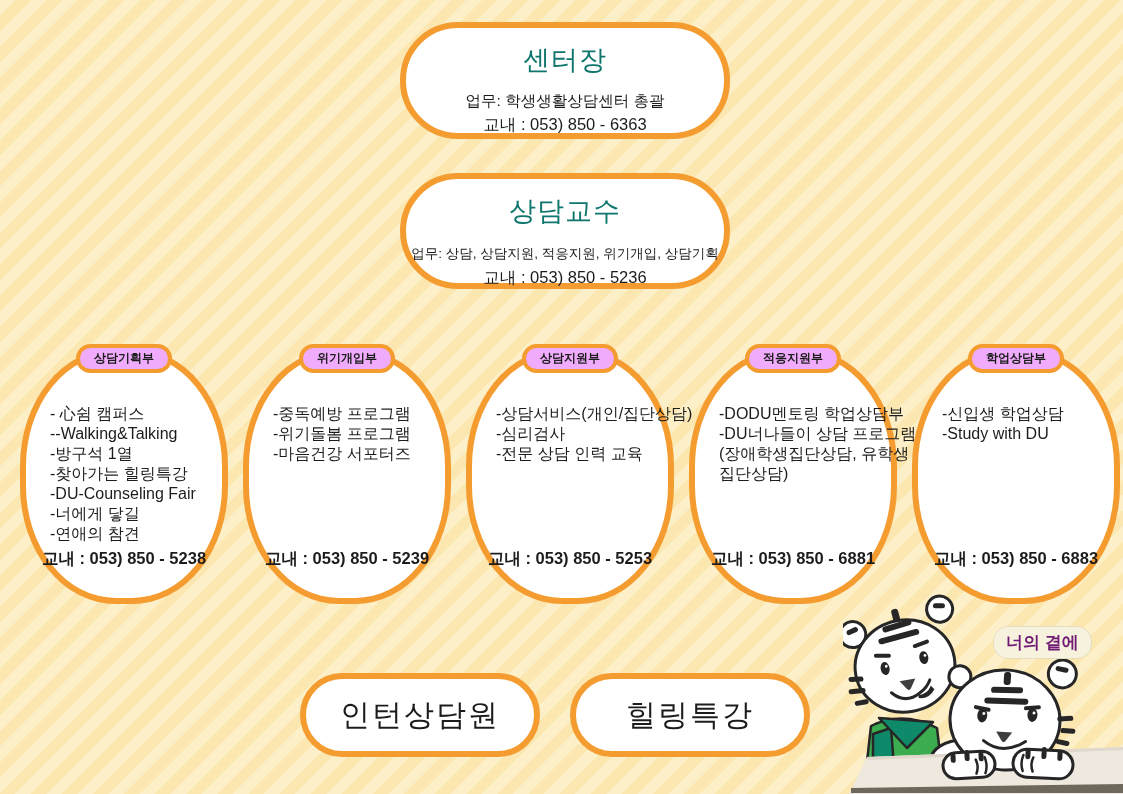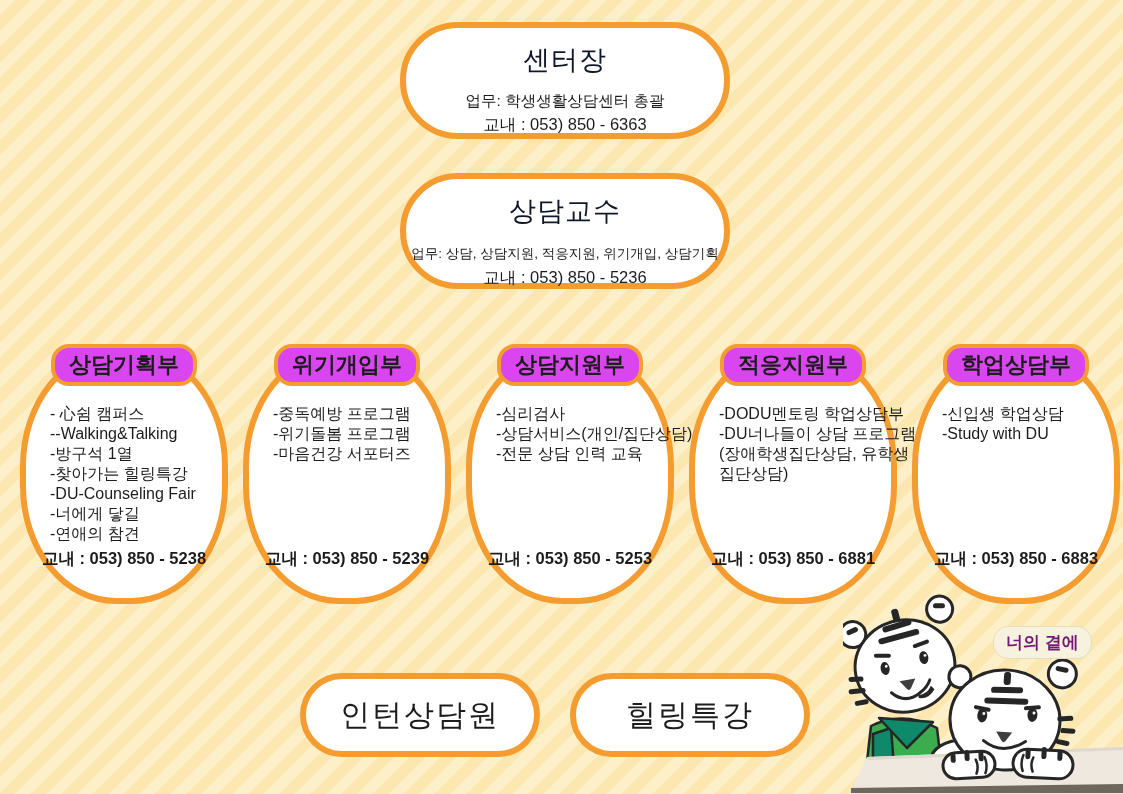--- a/index.html
+++ b/index.html
@@ -16,43 +16,43 @@
   
   .topbox{
     position:absolute;left:400px;width:330px;height:117px;
     background:#fff;border:6px solid #F59C30;border-radius:58px;
     box-sizing:border-box;
   }
   .box-director{top:22px;}
   .box-professor{top:173px;height:116px;}
   .box-title{
     position:absolute;top:14px;left:0;right:0;
-    text-align:center;font-size:27px;letter-spacing:1px;color:#0f172a;
+    text-align:center;font-size:27px;letter-spacing:1px;color:#0f766e;
   }
   .box-duty{
     position:absolute;top:63px;left:0;right:0;
     text-align:center;font-size:15.5px;white-space:nowrap;
   }
   .box-professor .box-duty{font-size:13.5px;top:66px;}
   .box-phone{
     position:absolute;top:86px;left:0;right:0;
     text-align:center;font-size:16.5px;white-space:nowrap;
   }
   .box-professor .box-phone{top:88px;}
   
   .dept{
     position:absolute;top:348px;width:208px;height:256px;
     background:#fff;border:6px solid #F59C30;border-radius:46%;
     box-sizing:border-box;
   }
   .d0{left:20px}.d1{left:243px}.d2{left:466px}.d3{left:689px}.d4{left:912px}
   .dept-pill{
     position:absolute;top:-10px;left:50%;transform:translateX(-50%);
-    background:#d946ef;border:4px solid #F59C30;border-radius:18px;
-    padding:2px 14px;font-weight:bold;font-size:22px;white-space:nowrap;
+    background:#f0abfc;border:4px solid #F59C30;border-radius:18px;
+    padding:2px 14px;font-weight:bold;font-size:12px;white-space:nowrap;
     z-index:2;
   }
   .dept-items{
     position:absolute;top:50px;left:12px;right:18px;
     font-size:16px;line-height:20px;margin-left:12px;
   }
   .dept-line{white-space:nowrap;}
   .dept-phone{
     position:absolute;bottom:28px;left:0;right:0;text-align:center;
     font-weight:bold;font-size:16.5px;white-space:nowrap;
@@ -112,22 +112,22 @@
         <div class="dept-line">-중독예방 프로그램</div>
         <div class="dept-line">-위기돌봄 프로그램</div>
         <div class="dept-line">-마음건강 서포터즈</div>
       </div>
     <div class="dept-phone">교내 : 053) 850 - 5239</div>
   </div>
 
   <div class="dept d2">
     <div class="dept-pill">상담지원부</div>
     <div class="dept-items">
+        <div class="dept-line">-상담서비스(개인/집단상담)</div>
         <div class="dept-line">-심리검사</div>
-        <div class="dept-line">-상담서비스(개인/집단상담)</div>
         <div class="dept-line">-전문 상담 인력 교육</div>
       </div>
     <div class="dept-phone">교내 : 053) 850 - 5253</div>
   </div>
 
   <div class="dept d3">
     <div class="dept-pill">적응지원부</div>
     <div class="dept-items">
         <div class="dept-line">-DODU멘토링 학업상담부</div>
         <div class="dept-line">-DU너나들이 상담 프로그램</div>

